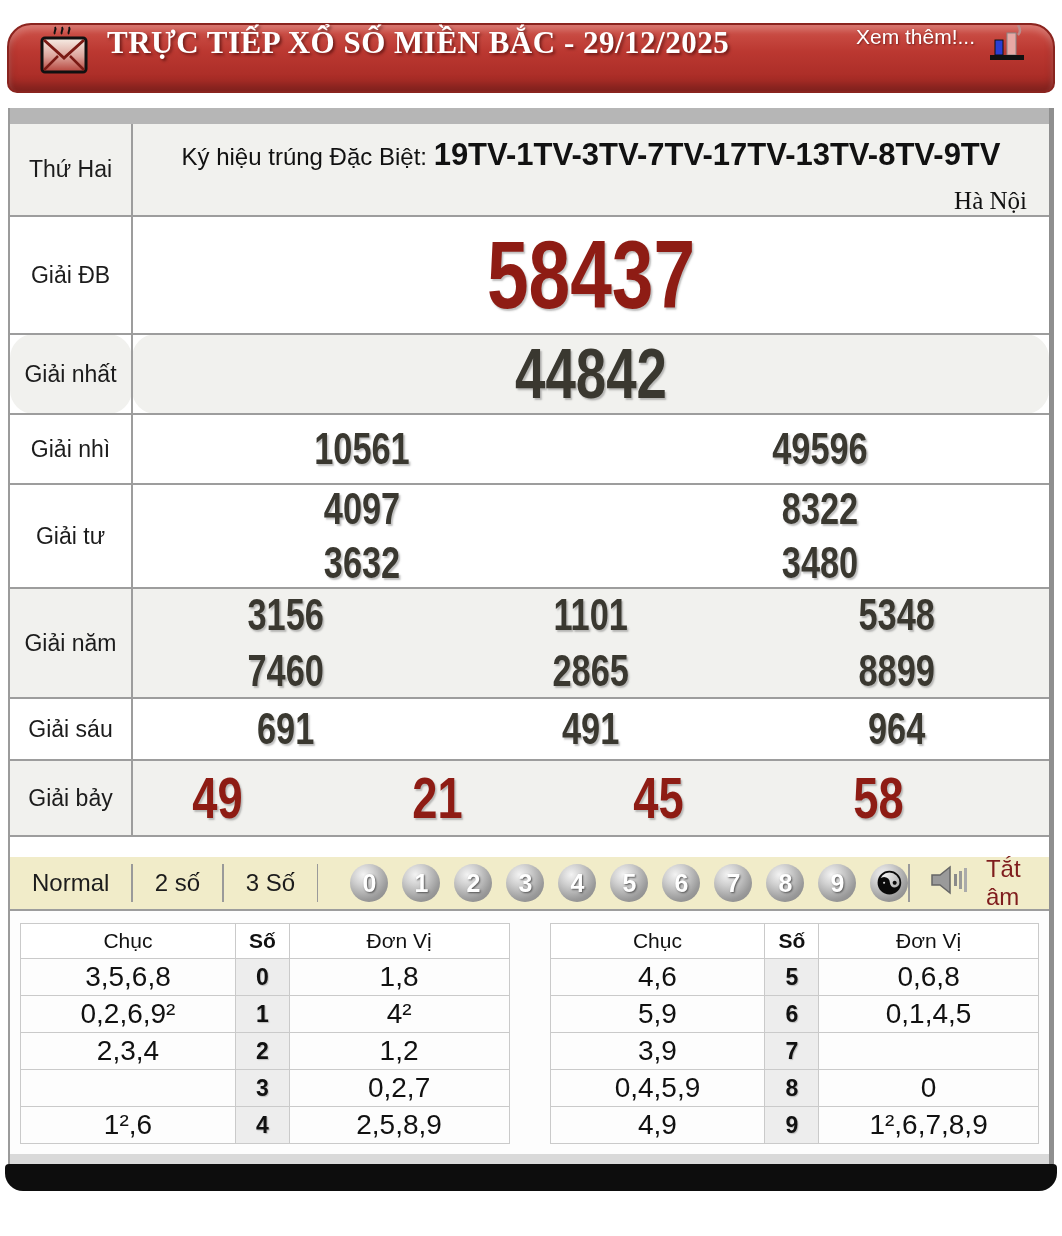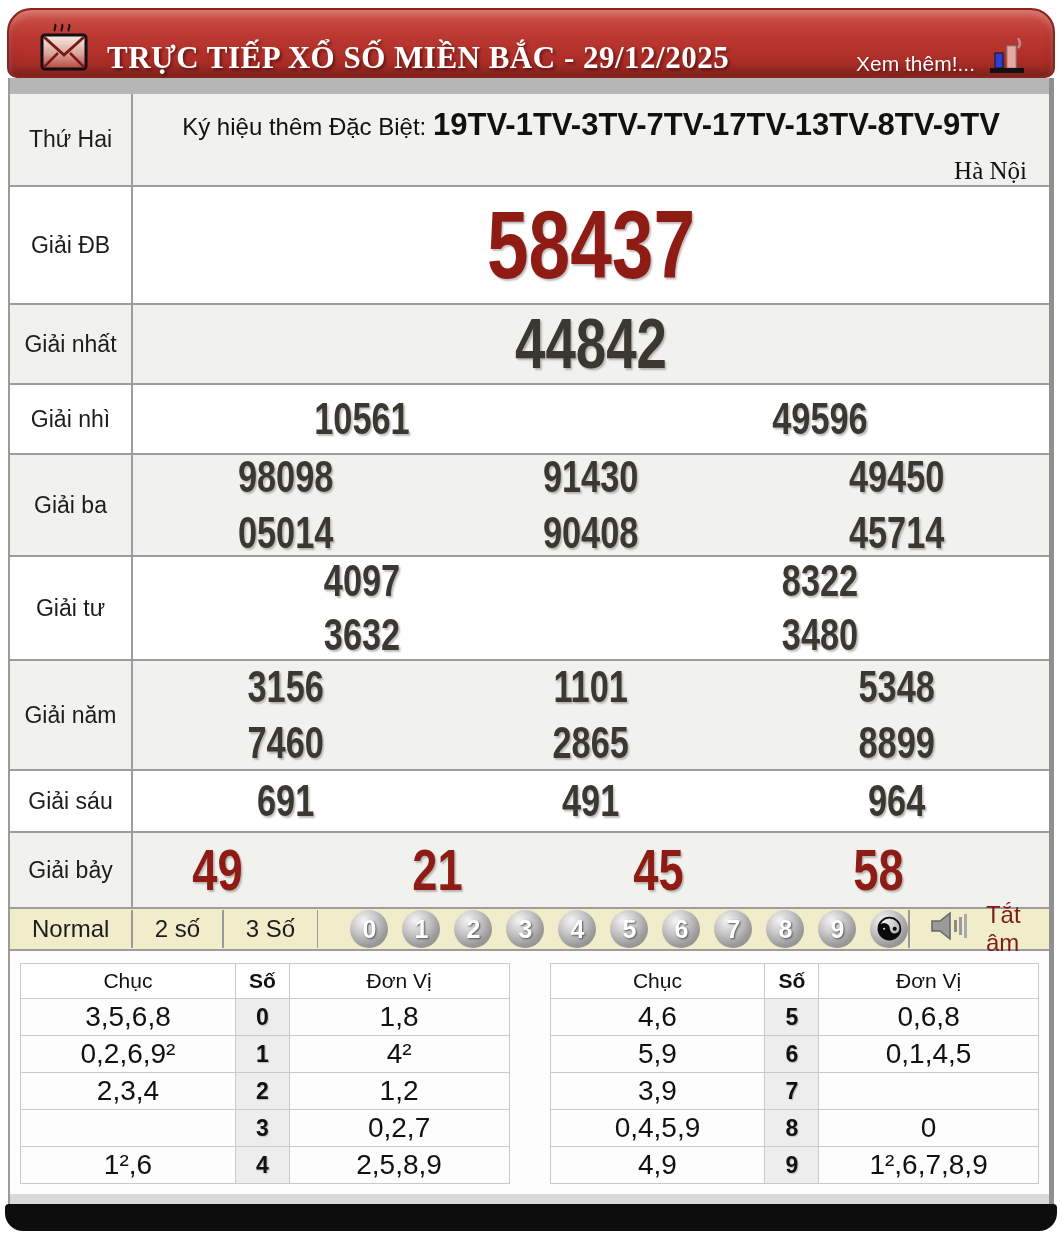--- a/index.html
+++ b/index.html
@@ -1,21 +1,21 @@
 <!DOCTYPE html>
 <html><head>
 <meta charset="utf-8">
 <style>
   * { margin:0; padding:0; box-sizing:border-box; }
   body { background:#fff; font-family:"Liberation Sans", sans-serif; width:1062px; }
   .page { width:1062px; padding-top:8px; }
 
   
   .header {
-    margin:0 7px; height:70px; display:flex; align-items:flex-end;
+    margin:15px 7px; height:70px; display:flex; align-items:flex-start;
     background:linear-gradient(180deg,#cf544b 0%, #bb3831 40%, #ab2d27 80%, #a42a25 100%);
     border:2px solid #8a241f; border-radius:24px 24px 10px 10px;
     box-shadow: inset 0 5px 6px rgba(255,255,255,.22), inset 0 -7px 9px rgba(0,0,0,.22);
     position:relative;
   }
   .env-wrap { margin-left:28px; display:flex; align-items:flex-start; }
   .title {
     margin-left:16px; color:#fff; font-family:"Liberation Serif", serif;
     font-weight:bold; font-size:31px; letter-spacing:.5px;
     text-shadow:2px 2px 3px rgba(50,0,0,.55); white-space:nowrap;
@@ -54,37 +54,37 @@
   .sz-mid { font-size:44px; }
   .sz-7th { font-size:58px; }
 
   .grid1 { display:grid; grid-template-columns:1fr; text-align:center; }
   .grid2 { display:grid; grid-template-columns:1fr 1fr; text-align:center; row-gap:10px; }
   .grid3 { display:grid; grid-template-columns:1fr 1fr 1fr; text-align:center; row-gap:12px; }
   .grid4 { display:grid; grid-template-columns:1fr 1fr 1fr 1fr; text-align:left;padding-left:35px; }
 
   .h-info   td { height:92px; }
   .h-db     td { height:118px; }
-  .h-nhat   td { height:80px; }
+  .h-nhat   td { height:80px;border-radius:24px; }
   .h-nhi    td { height:70px; }
   .h-ba     td { height:100px; }
   .h-tu     td { height:104px; }
   .h-nam    td { height:110px; }
   .h-sau    td { height:62px; }
   .h-bay    td { height:76px; }
 
   .sign-line { text-align:center; padding-top:12px; font-size:24px; color:#111; }
   .sign-line b { font-size:31px; }
   .province { text-align:right; padding:14px 22px 0 0; font-size:25px;
               font-family:"Liberation Serif", serif; color:#111; }
 
   
   .toolbar {
-    height:42px; background:#f1ecc9; display:flex; align-items:center;
-    border-bottom:2px solid #9d9d9d; font-size:24px; color:#1c1c1c;
+    height:54px; background:#f1ecc9; display:flex; align-items:center;
+    border-bottom:2px solid #9d9d9d; font-size:24px; color:#1c1c1c;margin-top:20px;
   }
   .mode { padding:0 22px; cursor:pointer; white-space:nowrap; }
   .vdiv { width:2px; height:38px; background:#9a9a9a; }
   .balls { display:flex; align-items:center; gap:14px; margin-left:32px; }
   .ball {
     width:38px; height:38px; border-radius:50%; display:flex; align-items:center;
     justify-content:center; color:#fff; font-weight:bold; font-size:25px; cursor:pointer;
     background:radial-gradient(circle at 35% 28%, #f3f3f3 0%, #cfcfcf 30%, #9a9a9a 68%, #818181 100%);
     text-shadow:1px 1px 2px #555;
   }
@@ -146,21 +146,21 @@
 
   <div class="mainbody">
     <div class="gray-strip"></div>
 
     <table class="results">
       <tbody>
           <tr class="g h-info">
         <td class="lbl">Thứ Hai</td>
         <td class="val">
           <div class="sign-line">
-            <span>Ký hiệu thêm Đặc Biệt:</span>
+            <span>Ký hiệu trúng Đặc Biệt:</span>
             <b>19TV-1TV-3TV-7TV-17TV-13TV-8TV-9TV</b>
           </div>
           <div class="province">Hà Nội</div>
         </td>
       </tr>
 
       <tr class="w h-db">
         <td class="lbl">Giải ĐB</td>
         <td class="val">
               <div class="grid1">
@@ -181,33 +181,20 @@
       <tr class="w h-nhi">
         <td class="lbl">Giải nhì</td>
         <td class="val">
               <div class="grid2">
           <span class="num sz-mid">10561</span>
           <span class="num sz-mid">49596</span>
         </div>
             </td>
       </tr>
 
-      <tr class="g h-ba">
-        <td class="lbl">Giải ba</td>
-        <td class="val">
-              <div class="grid3">
-          <span class="num sz-mid">98098</span>
-          <span class="num sz-mid">91430</span>
-          <span class="num sz-mid">49450</span>
-          <span class="num sz-mid">05014</span>
-          <span class="num sz-mid">90408</span>
-          <span class="num sz-mid">45714</span>
-        </div>
-            </td>
-      </tr>
 
       <tr class="w h-tu">
         <td class="lbl">Giải tư</td>
         <td class="val">
               <div class="grid2">
           <span class="num sz-mid">4097</span>
           <span class="num sz-mid">8322</span>
           <span class="num sz-mid">3632</span>
           <span class="num sz-mid">3480</span>
         </div>

